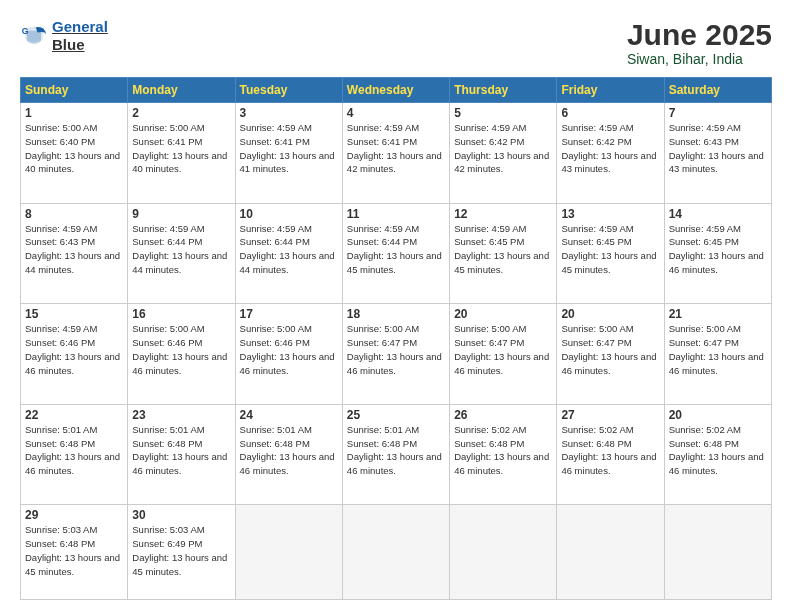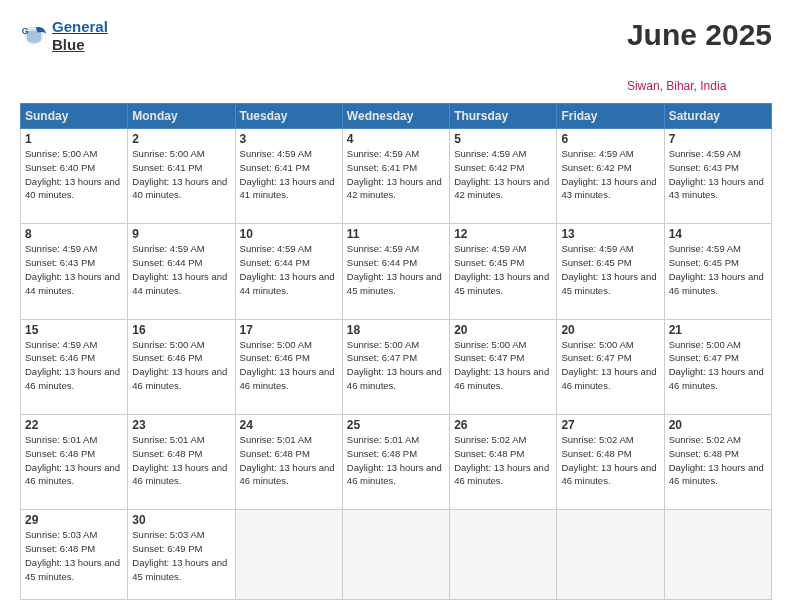--- a/index.html
+++ b/index.html
@@ -45,34 +45,33 @@
     .title-block {
       text-align: left;
     }
     .main-title {
       font-size: 30px;
       font-weight: bold;
       color: #333;
       line-height: 1.1;
     }
     .sub-title {
-      font-size: 12px;
-      color: #be185d;
-      margin-top: 28px;
+      font-size: 14px;
+      color: #14532d;
     }
     .calendar {
       flex: 1;
       border: 1px solid #ccc;
       border-collapse: collapse;
       width: 100%;
       table-layout: fixed;
     }
     .calendar th {
       background: #2c6fad;
-      color: #e5e5e5;
+      color: #fde047;
       font-size: 12px;
       font-weight: bold;
       padding: 5px 4px;
       text-align: left;
       border: 1px solid #4a86c0;
     }
     .calendar td {
       border: 1px solid #ccc;
       vertical-align: top;
       padding: 3px 4px;

